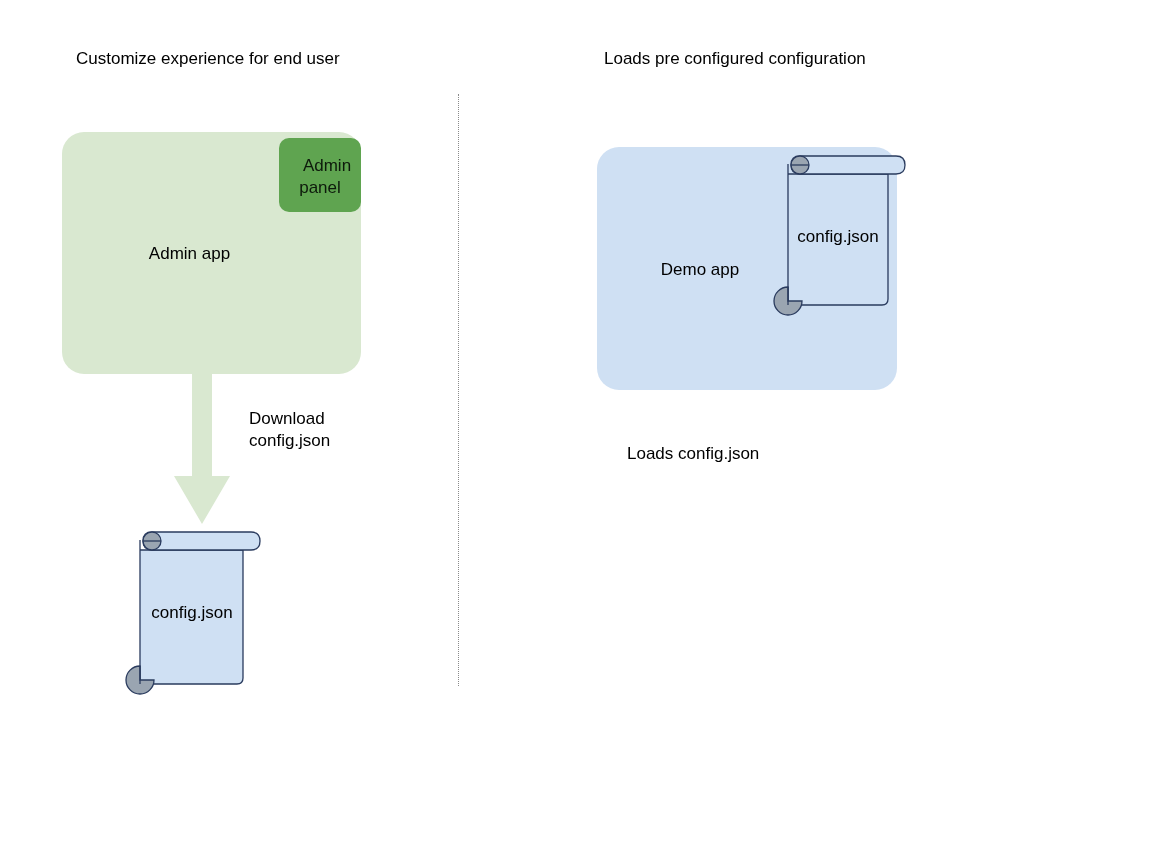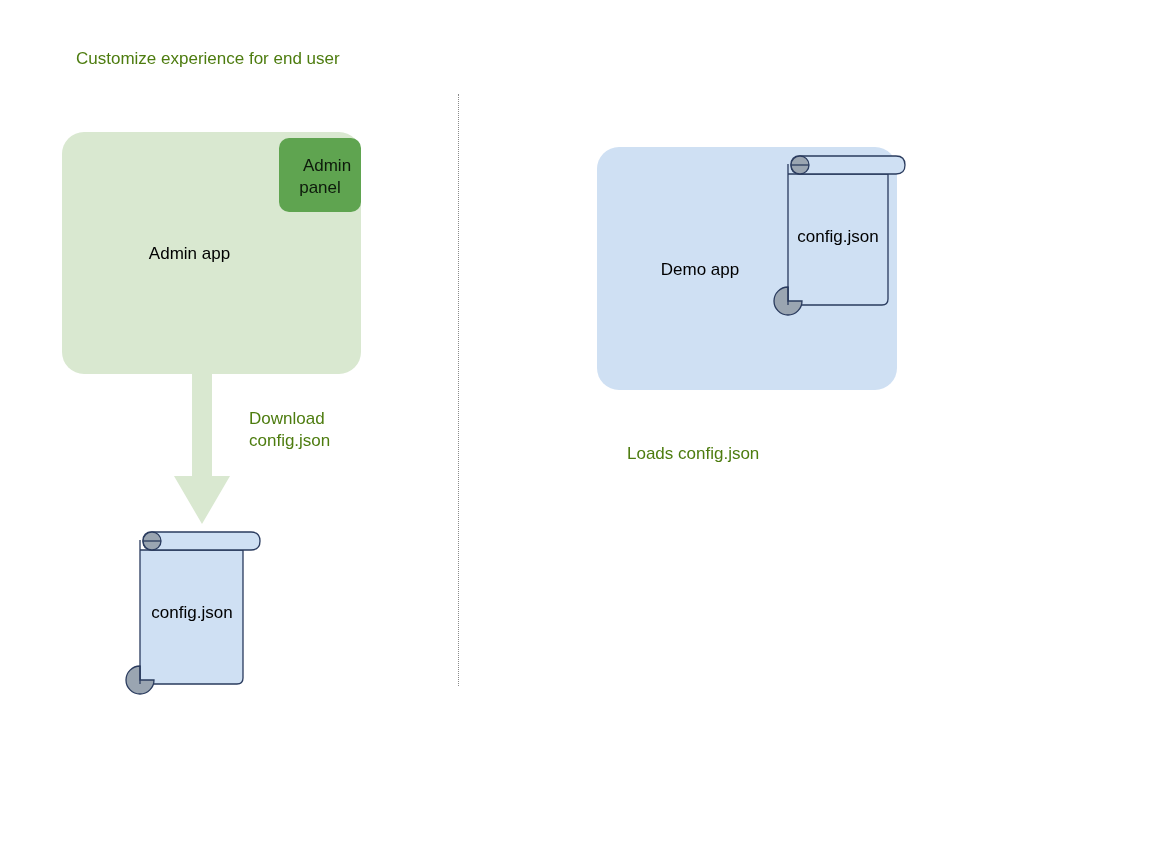--- a/index.html
+++ b/index.html
@@ -18,21 +18,21 @@
   .canvas {
     position: absolute;
     inset: 0;
   }
 
   
   .label {
     position: absolute;
     font-size: 17px;
     line-height: 22px;
-    color: #4d7c0f;
+    color: #000000;
     white-space: pre;
   }
   .title {
     font-size: 17px;
   }
   .center-label {
     position: absolute;
     font-size: 17px;
     line-height: 22px;
     text-align: center;
@@ -118,20 +118,21 @@
     <path d="M 22,140 A 14,14 0 1 0 36,154 L 22,154 Z" fill="#9AA5B1" stroke="#2A3B5E" stroke-width="1.3"></path>
     <path d="M 22,140 L 22,158" stroke="#2A3B5E" stroke-width="1.3" fill="none"></path>
 
     <path d="M 8,154 L 125,154" stroke="#2A3B5E" stroke-width="1.3" fill="none" opacity="0"></path>
   </svg>
 
   <div class="center-label" style="left:140px; top:602px; width:104px;">config.json</div>
 
   <div id="divider"></div>
 
+  <div class="label title" style="left:604px; top:48px;">Loads pre configured configuration</div>
 
   <div class="panel" id="demo-app-box"></div>
 
   <div class="center-label" style="left:597px; top:259px; width:206px;">Demo app</div>
 
   <svg class="overlay" style="left:766px; top:150px;" width="150" height="168" viewBox="0 0 150 168">
     <path d="M 22,14 L 22,149 Q 22,155 28,155 L 116,155 Q 122,155 122,149 L 122,24 L 22,24 Z" fill="#CFE0F3" stroke="#2A3B5E" stroke-width="1.3"></path>
     <path d="M 34,6 L 130,6 Q 139,6 139,15 Q 139,24 130,24 L 34,24 Q 25,24 25,15 Q 25,6 34,6 Z" fill="#CFE0F3" stroke="#2A3B5E" stroke-width="1.3"></path>
     <path d="M 34,6 A 9,9 0 1 0 34,24 A 9,9 0 0 0 34,6 Z" fill="#9AA5B1" stroke="#2A3B5E" stroke-width="1.3"></path>
     <path d="M 25,15 L 43,15" stroke="#2A3B5E" stroke-width="1.3" fill="none"></path>

